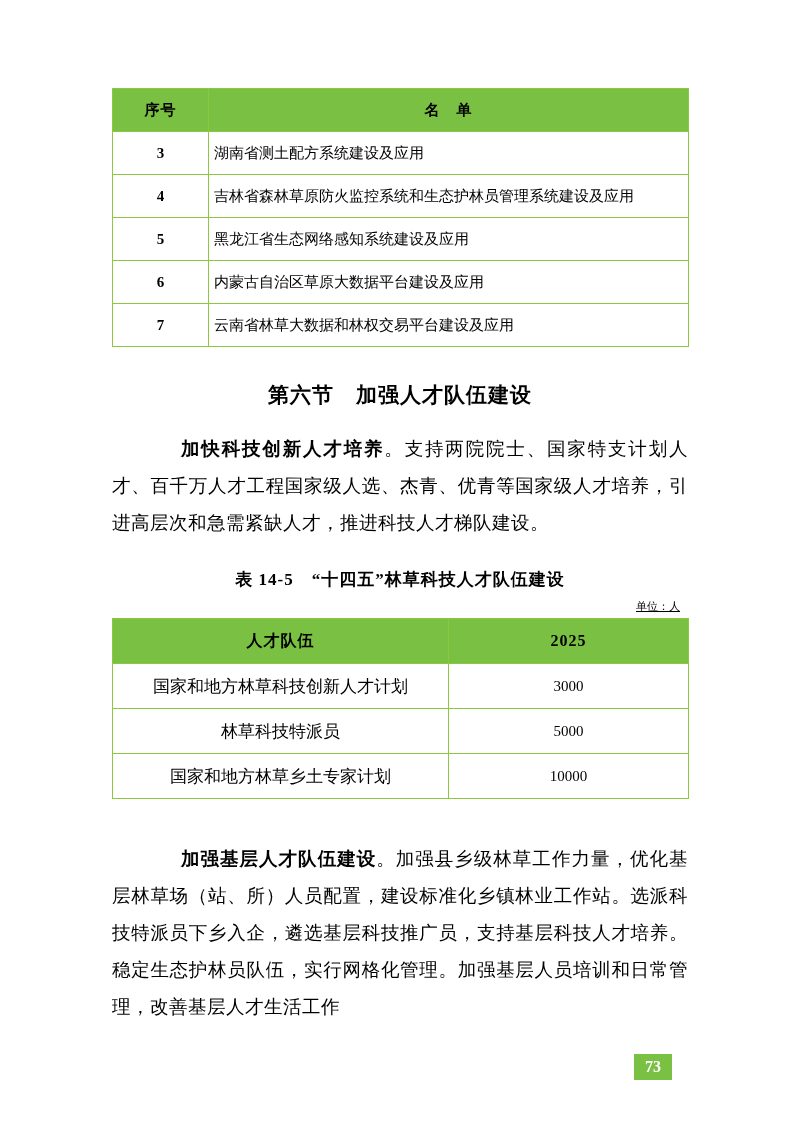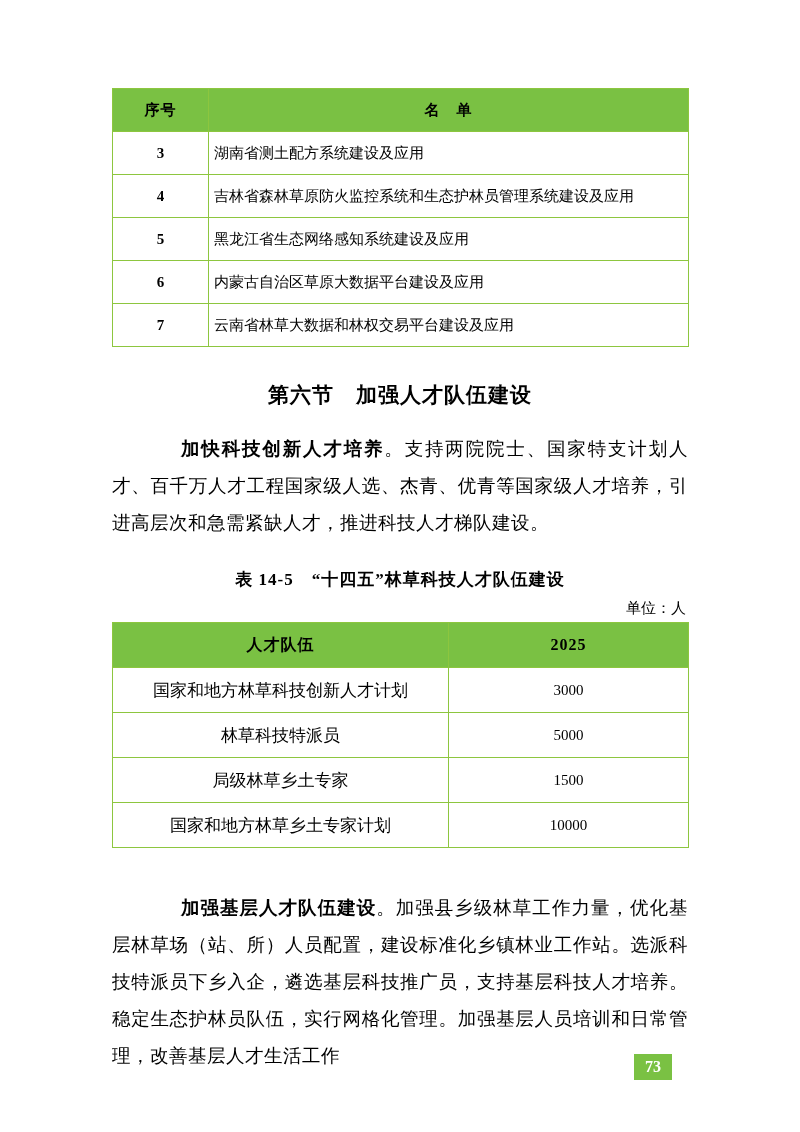--- a/index.html
+++ b/index.html
@@ -89,23 +89,24 @@
   
   .table-caption {
     text-align: center;
     font-size: 17px;
     font-weight: bold;
     margin: 26px 0 8px 0;
     letter-spacing: 1px;
   }
   .unit-line {
     text-align: right;
-    font-size: 15px;
-    margin: 0 0 4px 0;
+    font-size: 11px;
+    margin: 0 6px 4px 0;
     padding-right: 2px;
+    text-decoration: underline;
   }
 
   
   #table-talent col.c1 { width: 336px; }
   #table-talent col.c2 { width: 240px; }
   .t2-head {
     background: #7ac143;
     font-weight: bold;
     text-align: center;
     height: 34px;
@@ -204,24 +205,20 @@
     <tbody>
       <tr>
         <td class="t2-label">国家和地方林草科技创新人才计划</td>
         <td class="t2-value">3000</td>
       </tr>
       <tr>
         <td class="t2-label">林草科技特派员</td>
         <td class="t2-value">5000</td>
       </tr>
       <tr>
-        <td class="t2-label">局级林草乡土专家</td>
-        <td class="t2-value">1500</td>
-      </tr>
-      <tr>
         <td class="t2-label">国家和地方林草乡土专家计划</td>
         <td class="t2-value">10000</td>
       </tr>
     </tbody>
   </table>
 
   <p class="body" style="margin-top:42px;"><span class="lead">加强基层人才队伍建设</span><span>。加强县乡级林草工作力量，优化基层林草场（站、所）人员配置，建设标准化乡镇林业工作站。选派科技特派员下乡入企，遴选基层科技推广员，支持基层科技人才培养。稳定生态护林员队伍，实行网格化管理。加强基层人员培训和日常管理，改善基层人才生活工作</span></p>
 
   <div class="page-number">73</div>
 

